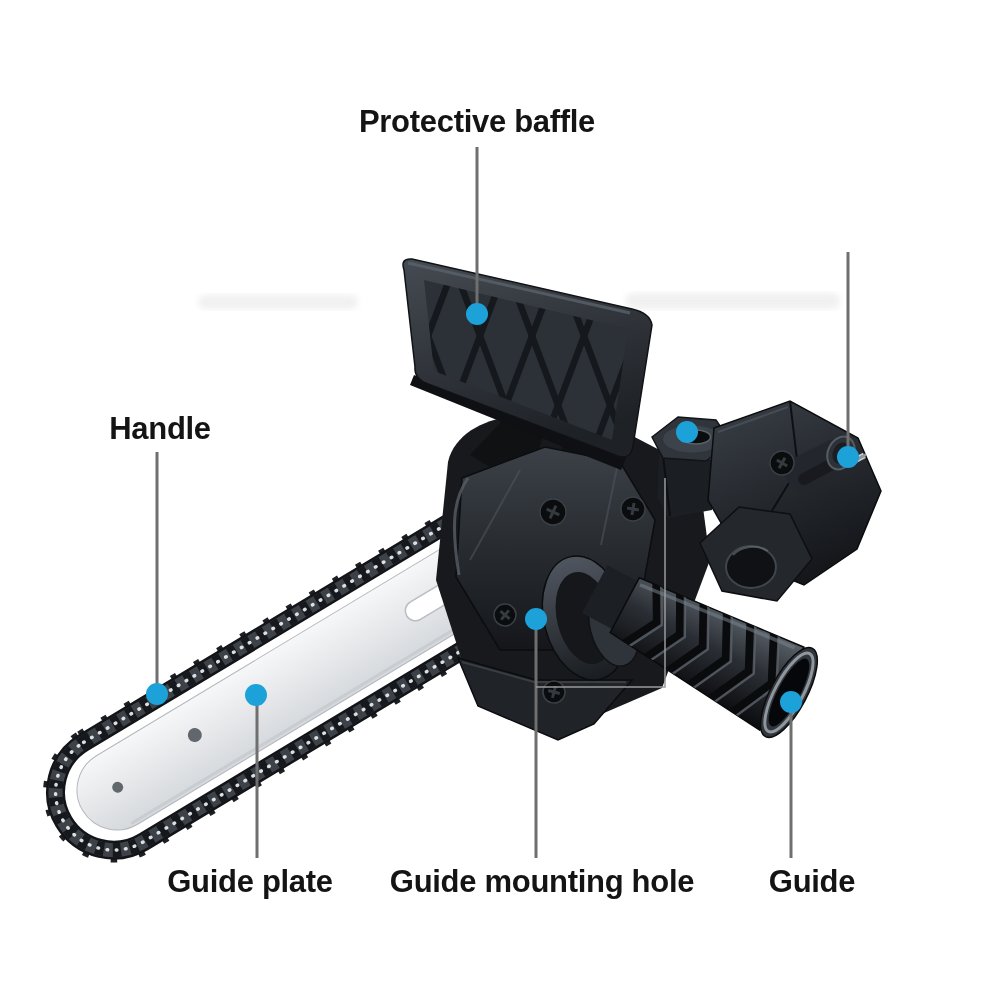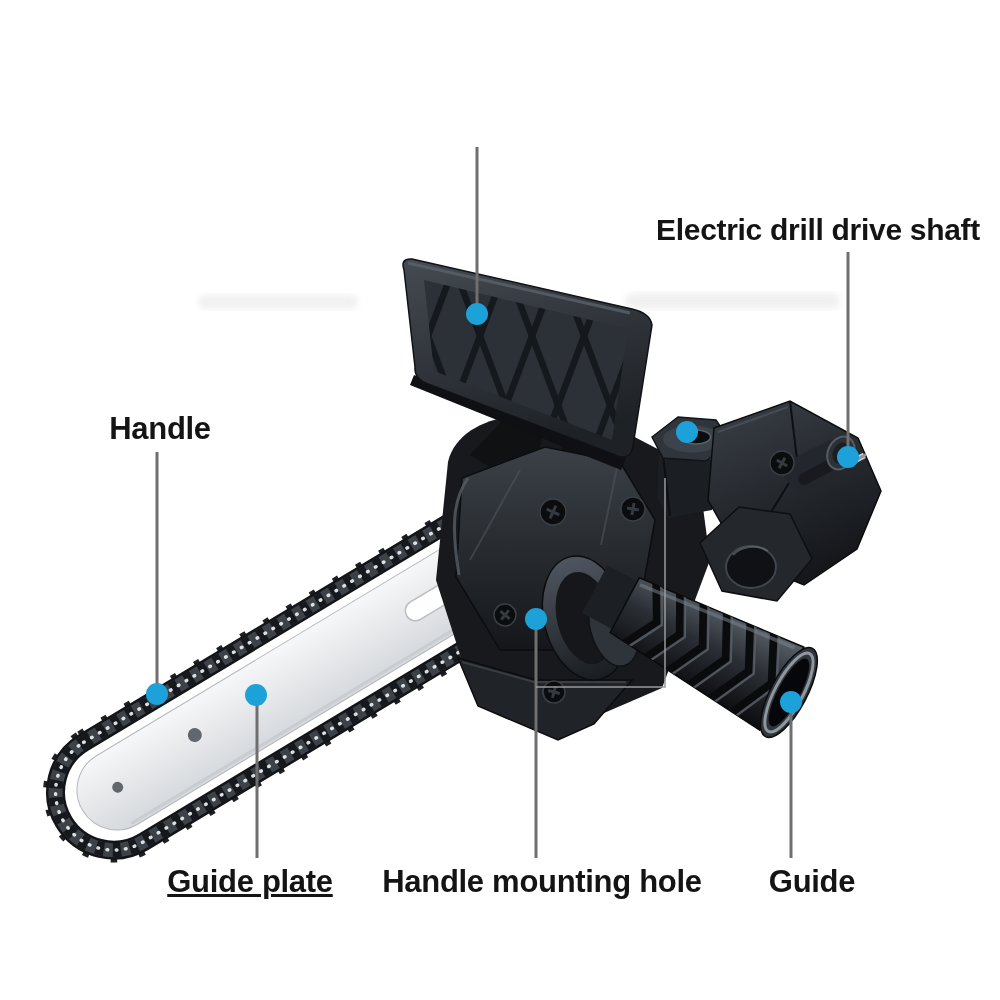--- a/index.html
+++ b/index.html
@@ -184,19 +184,19 @@
     <circle cx="477" cy="314" r="11" fill="#1da1d9"></circle>
     <circle cx="848" cy="457" r="11" fill="#1da1d9"></circle>
     <circle cx="157" cy="694" r="11" fill="#1da1d9"></circle>
     <circle cx="256" cy="695" r="11" fill="#1da1d9"></circle>
     <circle cx="536" cy="619" r="11" fill="#1da1d9"></circle>
     <circle cx="791" cy="702" r="11" fill="#1da1d9"></circle>
     <circle cx="687" cy="432" r="11" fill="#1da1d9"></circle>
   </g>
 </svg>
 
-<div class="callout-label" style="left:818px;top:212px;font-size:30px;">Electric drill drive shaft</div>
+<div class="callout-label" style="left:477px;top:103px;">Protective baffle</div>
 <div class="callout-label" style="left:160px;top:410px;">Handle</div>
-<div class="callout-label" style="left:250px;top:863px;text-decoration:underline;">Guide plate</div>
-<div class="callout-label" style="left:542px;top:863px;">Handle mounting hole</div>
+<div class="callout-label" style="left:250px;top:863px;">Guide plate</div>
+<div class="callout-label" style="left:542px;top:863px;">Guide mounting hole</div>
 <div class="callout-label" style="left:812px;top:863px;">Guide</div>
 
 </div>
 
 </body></html>

